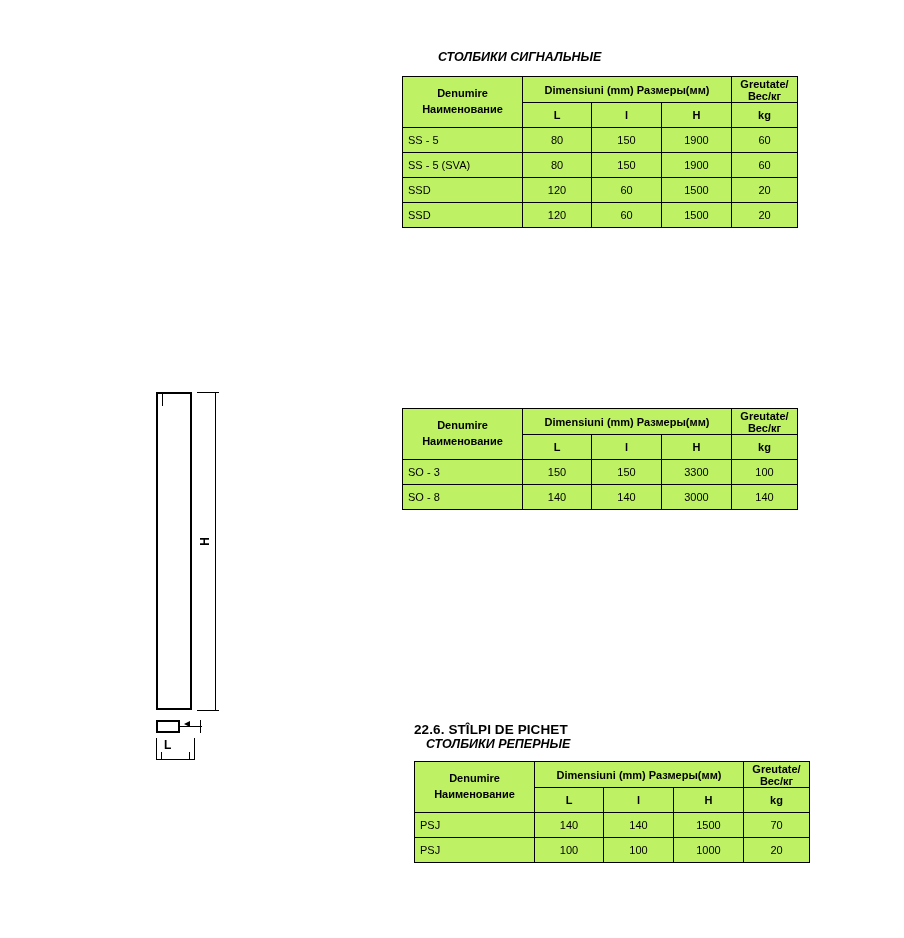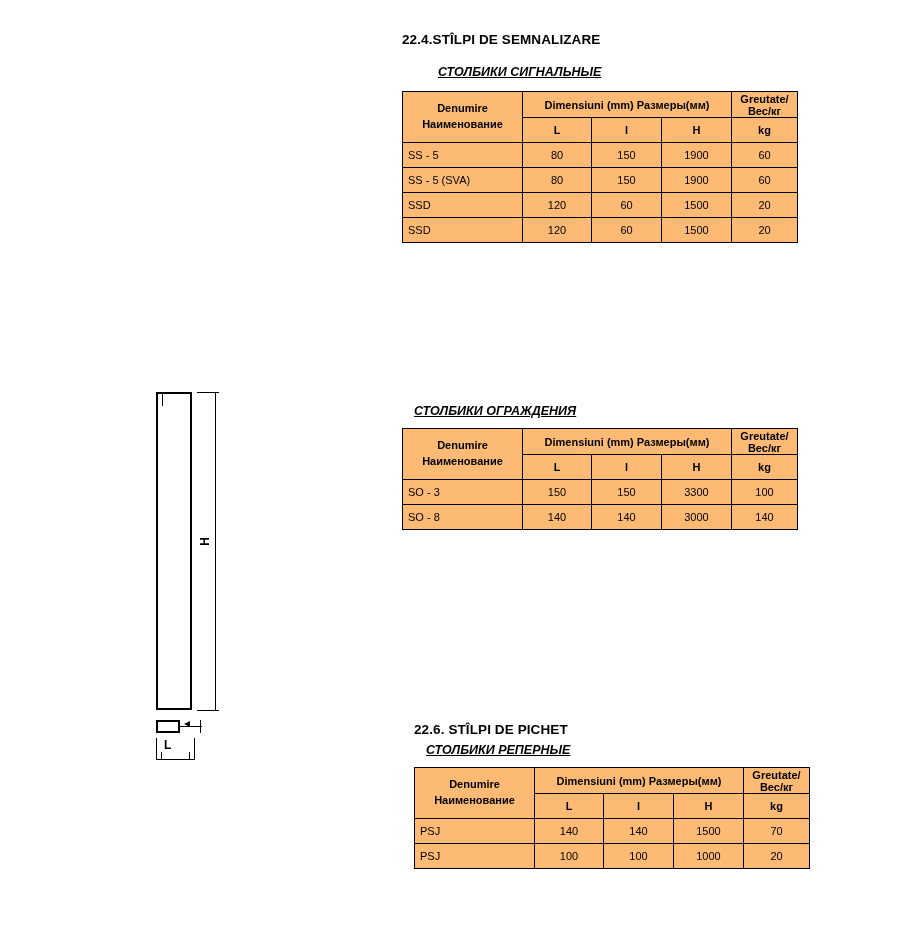--- a/index.html
+++ b/index.html
@@ -31,28 +31,27 @@
     letter-spacing: 0.1px;
     white-space: nowrap;
     margin: 0;
   }
   .sec-subtitle {
     font-size: 12.5px;
     font-style: italic;
     font-weight: bold;
     white-space: nowrap;
     margin: 0;
-    text-decoration: underline;
   }
   
   table.spec {
     border-collapse: collapse;
     table-layout: fixed;
     font-size: 11px;
-    background: #fdba74;
+    background: #bef264;
   }
   table.spec th, table.spec td {
     border: 1px solid #000;
     padding: 0;
     text-align: center;
     vertical-align: middle;
     font-weight: normal;
   }
   table.spec th {
     font-weight: bold;
@@ -220,21 +219,20 @@
     height: 8px;
     border-left: 1px solid #000;
   }
 </style>
 </head>
 <body>
 
 <div class="page">
 
   <div class="section" style="left:402px; top:32px;">
-    <p class="sec-title">22.4.STÎLPI DE SEMNALIZARE</p>
     <p class="sec-subtitle" style="margin-top:18px; margin-left:36px;">СТОЛБИКИ СИГНАЛЬНЫЕ</p>
 
     <table class="spec" style="margin-top:12px;">
       <colgroup>
         <col class="w-name">
           <col class="w-dim">
           <col class="w-dim2">
           <col class="w-dim3">
           <col class="w-wt">
       </colgroup>
@@ -284,21 +282,20 @@
           <td>120</td>
           <td>60</td>
           <td>1500</td>
           <td>20</td>
         </tr>
       </tbody>
     </table>
   </div>
 
   <div class="section" style="left:402px; top:398px;">
-    <p class="sec-subtitle" style="margin-top:6px; margin-left:12px;">СТОЛБИКИ ОГРАЖДЕНИЯ</p>
 
     <table class="spec" style="margin-top:10px;">
       <colgroup>
         <col class="w-name">
           <col class="w-dim">
           <col class="w-dim2">
           <col class="w-dim3">
           <col class="w-wt">
       </colgroup>
       <thead>
@@ -334,21 +331,21 @@
           <td>140</td>
           <td>3000</td>
           <td>140</td>
         </tr>
       </tbody>
     </table>
   </div>
 
   <div class="section" style="left:402px; top:722px;padding-left:12px;">
     <p class="sec-title">22.6. STÎLPI DE  PICHET</p>
-    <p class="sec-subtitle" style="margin-top:6px; margin-left:12px;">СТОЛБИКИ РЕПЕРНЫЕ</p>
+    <p class="sec-subtitle" style="margin-left:12px;">СТОЛБИКИ РЕПЕРНЫЕ</p>
 
     <table class="spec" style="margin-top:10px;">
       <colgroup>
         <col class="w-name">
           <col class="w-dim">
           <col class="w-dim2">
           <col class="w-dim3">
           <col class="w-wt">
       </colgroup>
       <thead>

